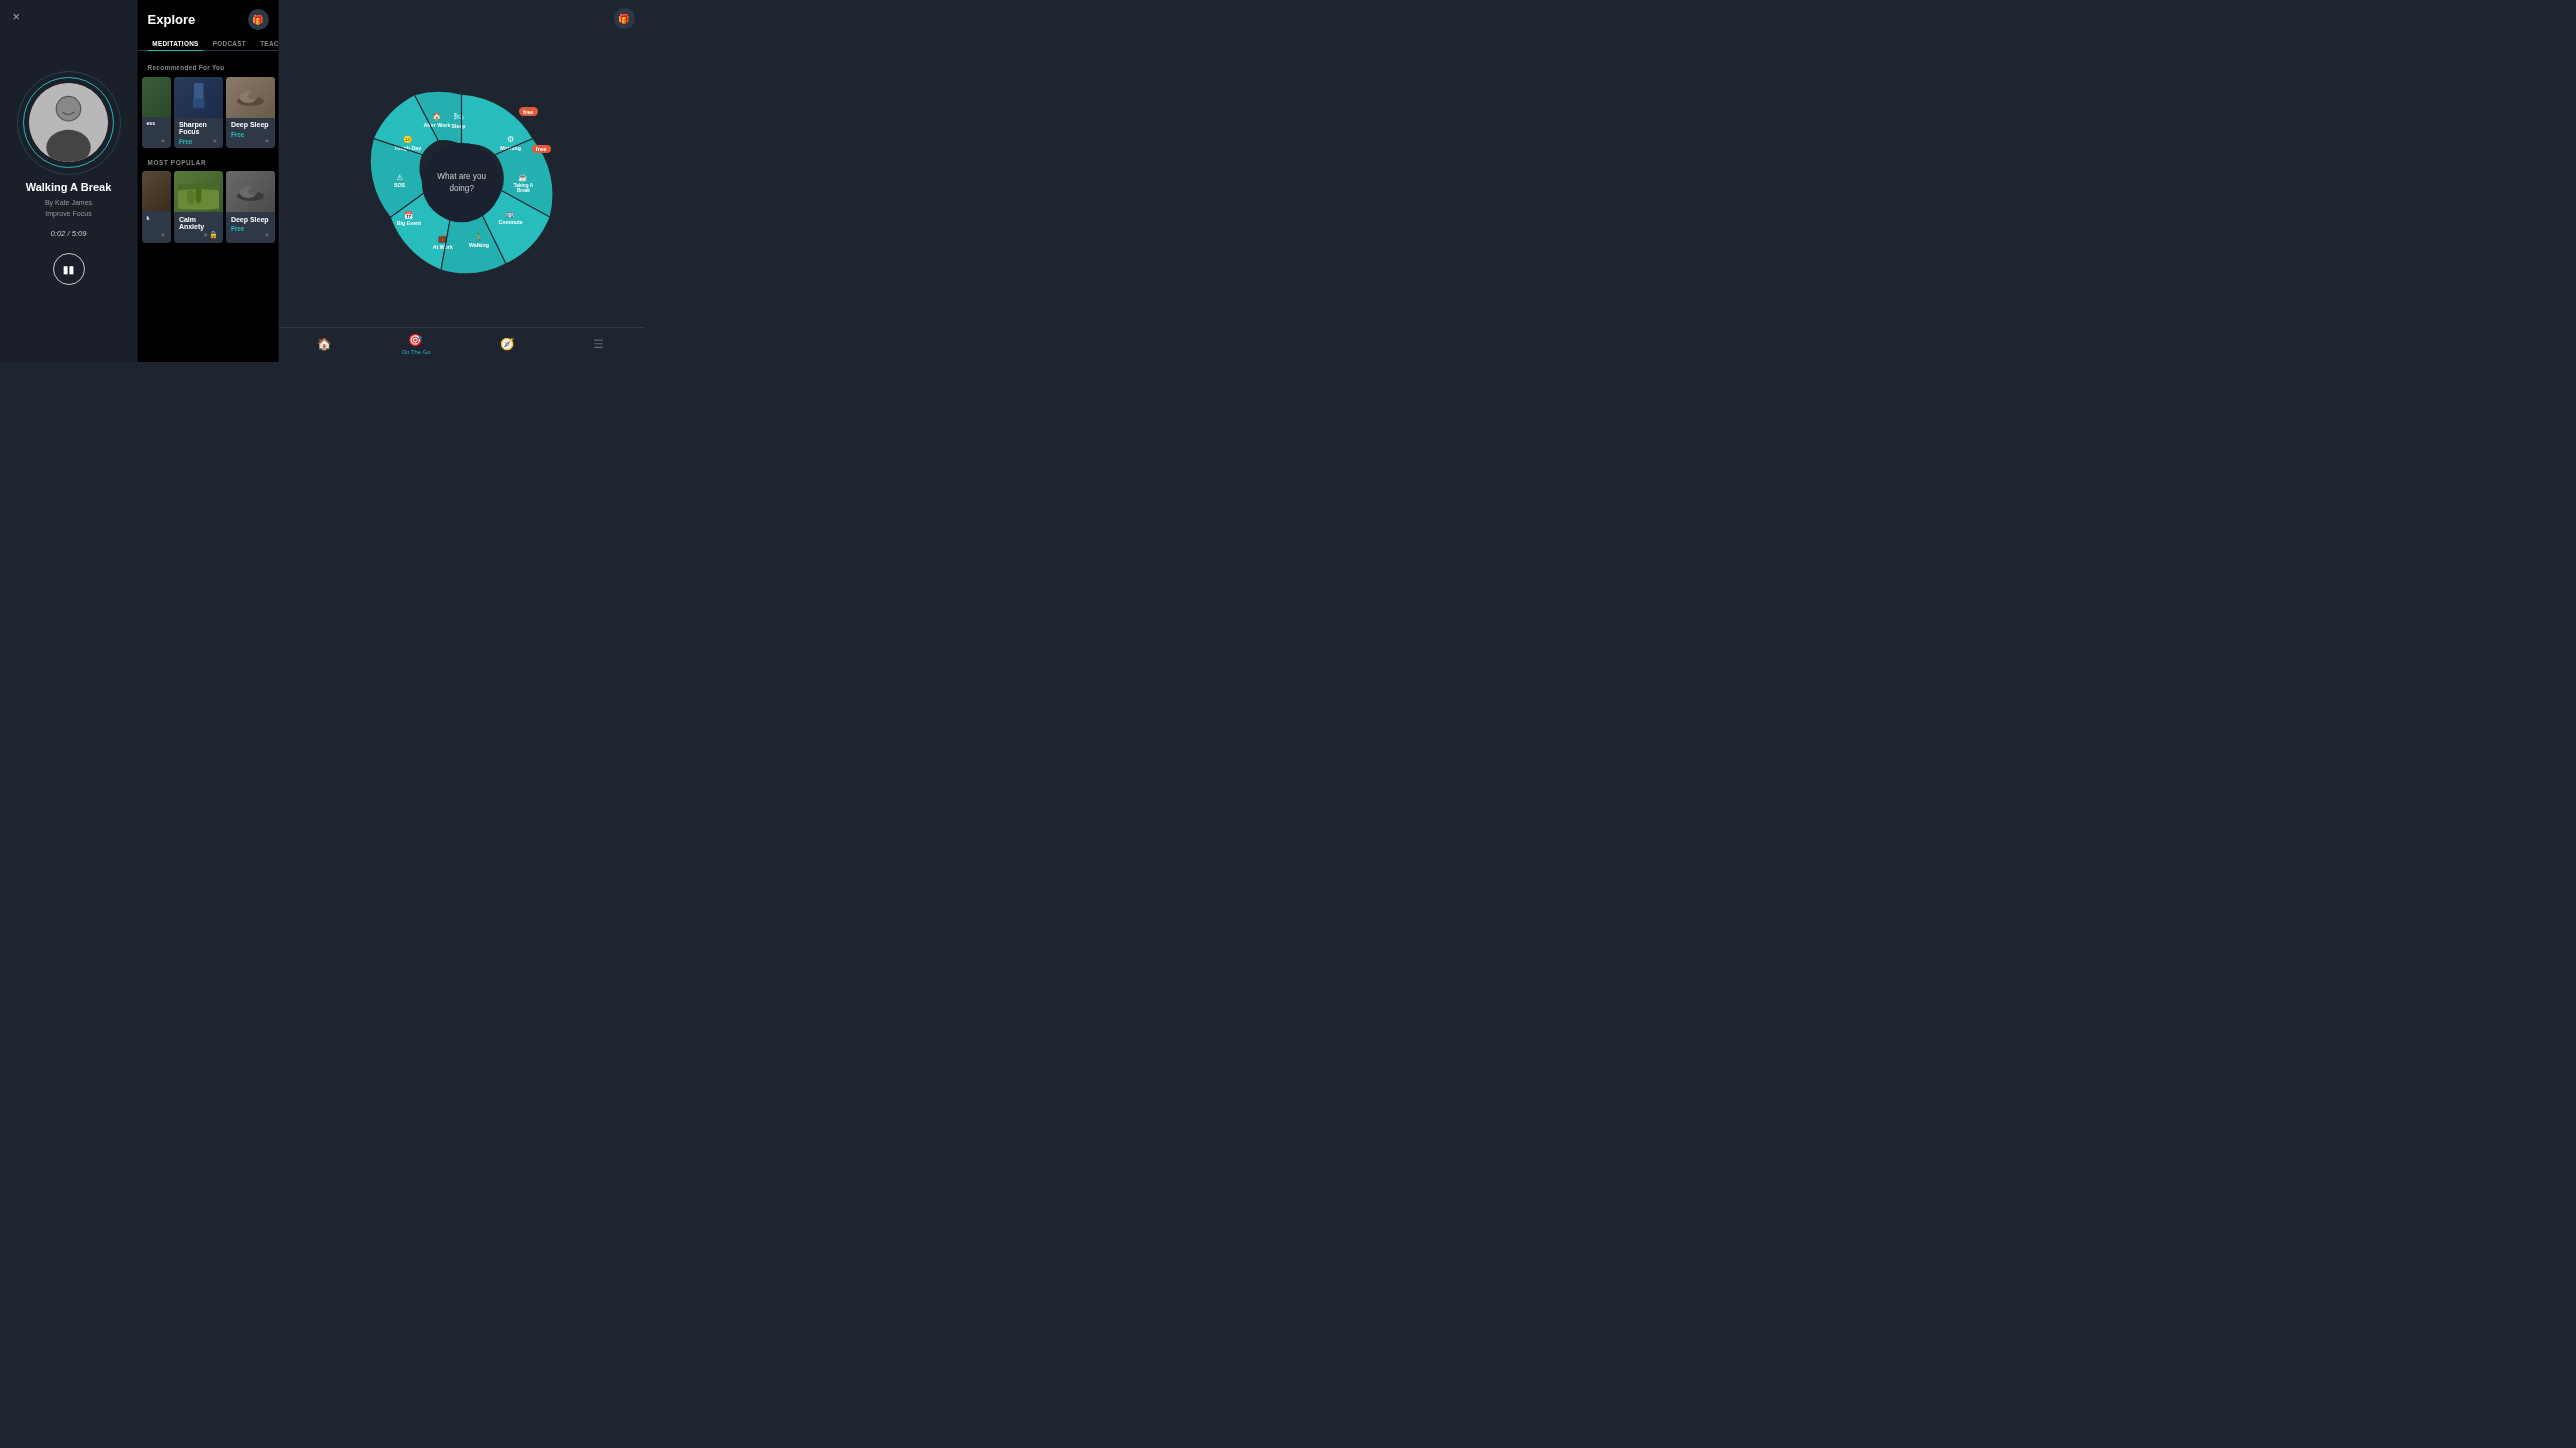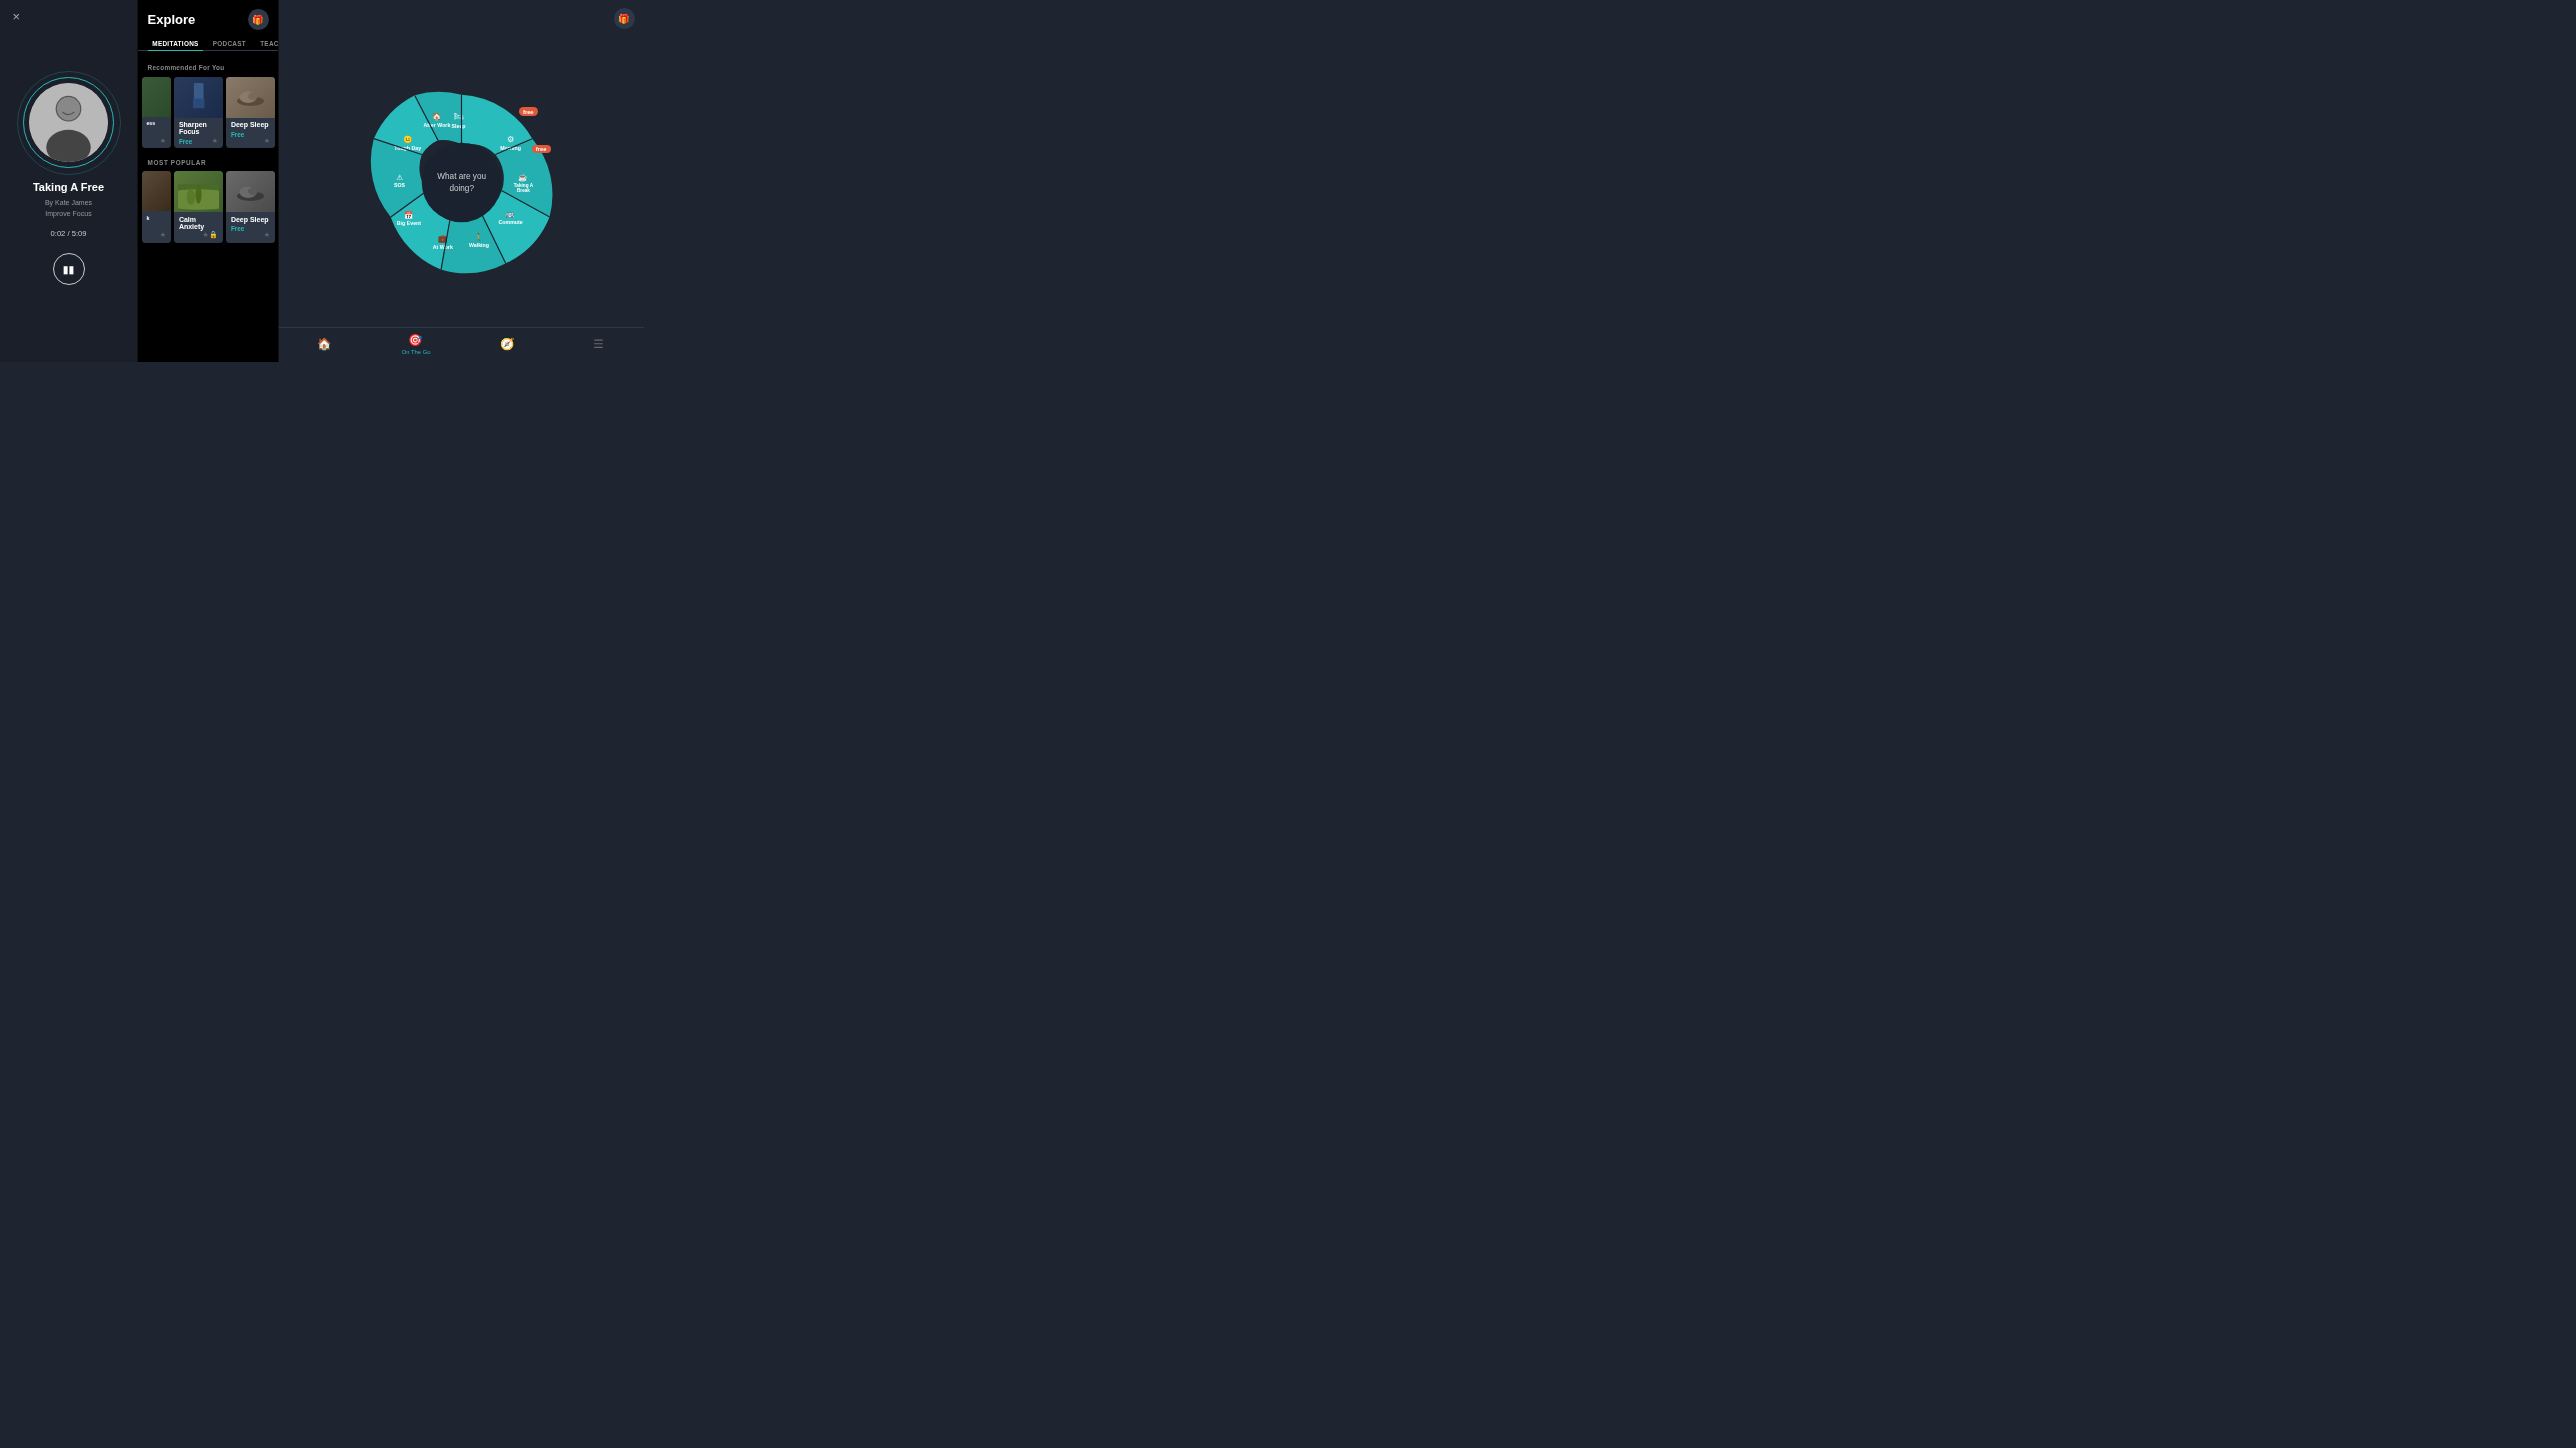--- a/index.html
+++ b/index.html
@@ -76,20 +76,21 @@
       color: #999;
       font-size: 7px;
       text-align: center;
       line-height: 1.5;
       margin-bottom: 9.4px;
     }
     .track-time {
       color: #ccc;
       font-size: 7.6px;
       margin-bottom: 15px;
+      font-style: italic;
     }
     .play-pause-btn {
       width: 32px;
       height: 32px;
       border-radius: 50%;
       border: 1.2px solid #ccc;
       background: transparent;
       display: flex;
       align-items: center;
       justify-content: center;
@@ -359,21 +360,21 @@
       <svg width="79" height="79" viewBox="0 0 135 135" xmlns="http://www.w3.org/2000/svg">
         <circle cx="67.5" cy="67.5" r="67.5" fill="#b8b8b8"></circle>
         <circle cx="67.5" cy="44" r="22" fill="#555"></circle>
         <ellipse cx="67.5" cy="110" rx="38" ry="30" fill="#444"></ellipse>
         <circle cx="67.5" cy="44" r="20" fill="#888"></circle>
 
         <path d="M58 50 Q67 58 77 50" stroke="#555" stroke-width="2" fill="none" stroke-linecap="round"></path>
       </svg>
     </div>
   </div>
-  <div class="track-title">Taking A Free</div>
+  <div class="track-title">Walking A Break</div>
   <div class="track-author">
     <span>By Kate James</span><br>
     <span>Improve Focus</span>
   </div>
   <div class="track-time">0:02 / 5:09</div>
   <button class="play-pause-btn">
     <span>▮▮</span>
   </button>
 </div>
 

